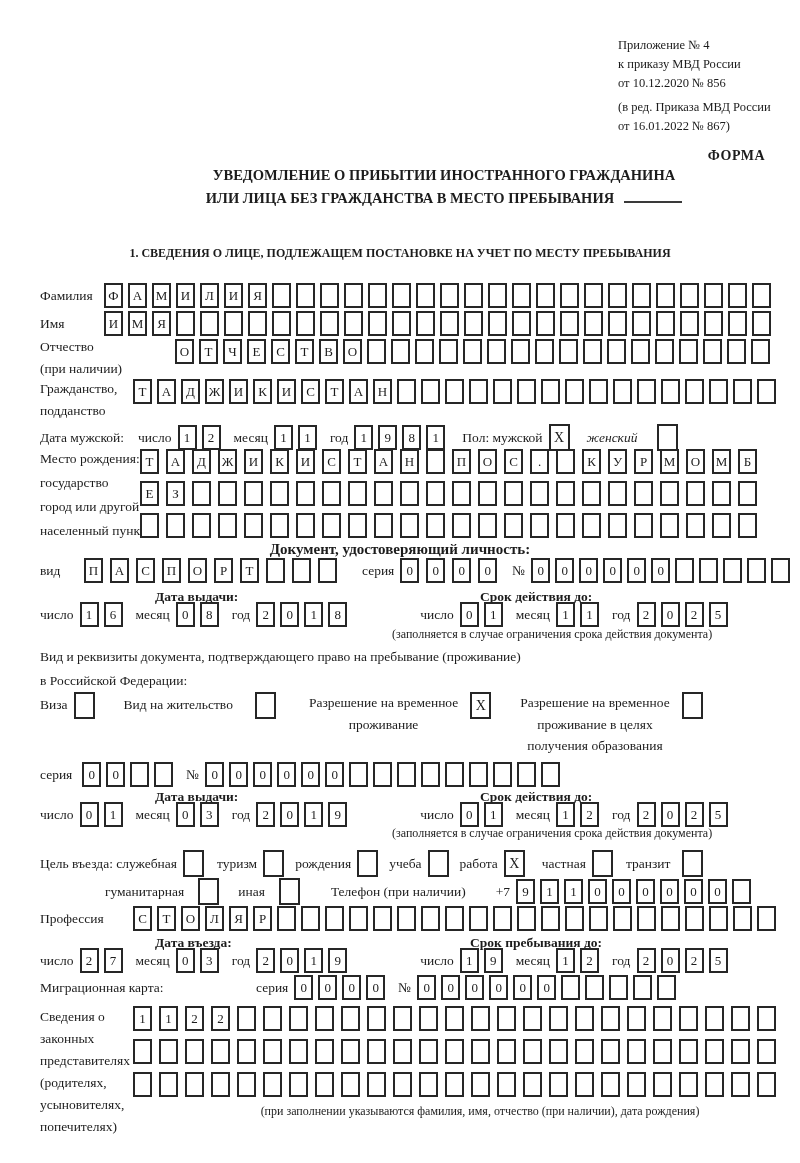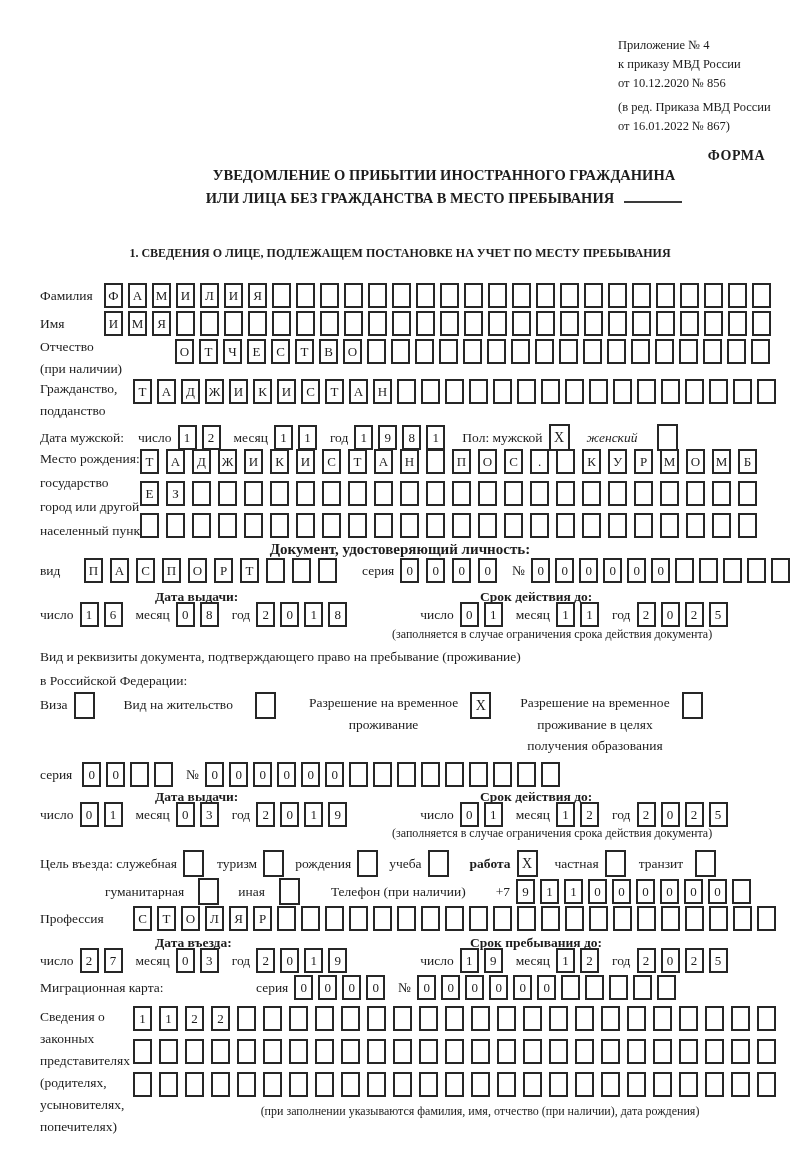--- a/index.html
+++ b/index.html
@@ -505,21 +505,21 @@
 
   <div class="row" style="top:850px;left:40px;">
     <span class="lbl">Цель въезда: служебная</span>
     <span class="box chk"></span>
     <span class="lbl" style="margin-left:8px;">туризм</span>
     <span class="box chk"></span>
     <span class="lbl" style="margin-left:6px;">рождения</span>
     <span class="box chk"></span>
     <span class="lbl" style="margin-left:6px;">учеба</span>
     <span class="box chk"></span>
-    <span class="lbl" style="margin-left:16px;font-weight:bold;">работа</span>
+    <span class="lbl" style="margin-left:6px;">работа</span>
     <span class="box chk">X</span>
     <span class="lbl" style="margin-left:12px;">частная</span>
     <span class="box chk"></span>
     <span class="lbl" style="margin-left:8px;">транзит</span>
     <span class="box chk" style="margin-left:6px;"></span>
   </div>
 
   <div class="row" style="top:878px;left:105px;">
     <span class="lbl">гуманитарная</span>
     <span class="box chk" style="margin-left:8px;"></span>

